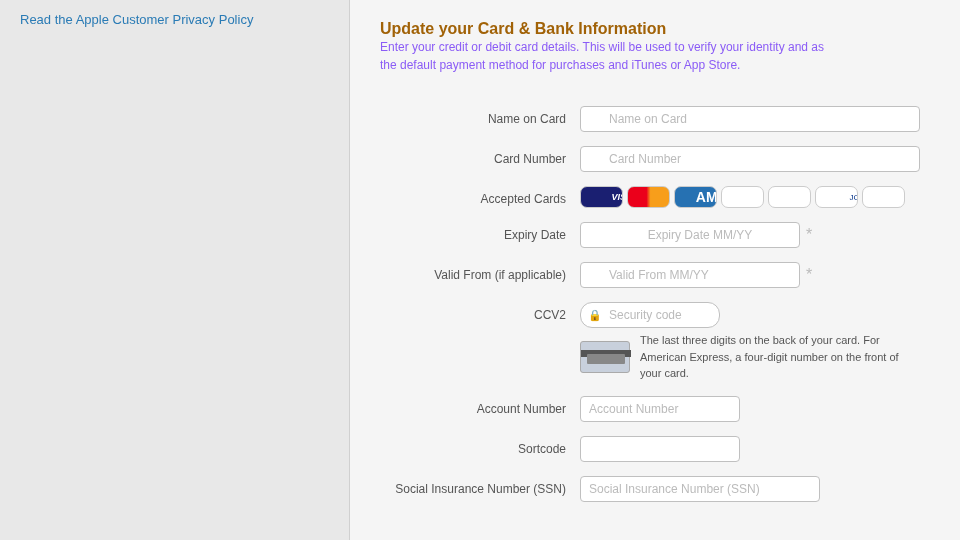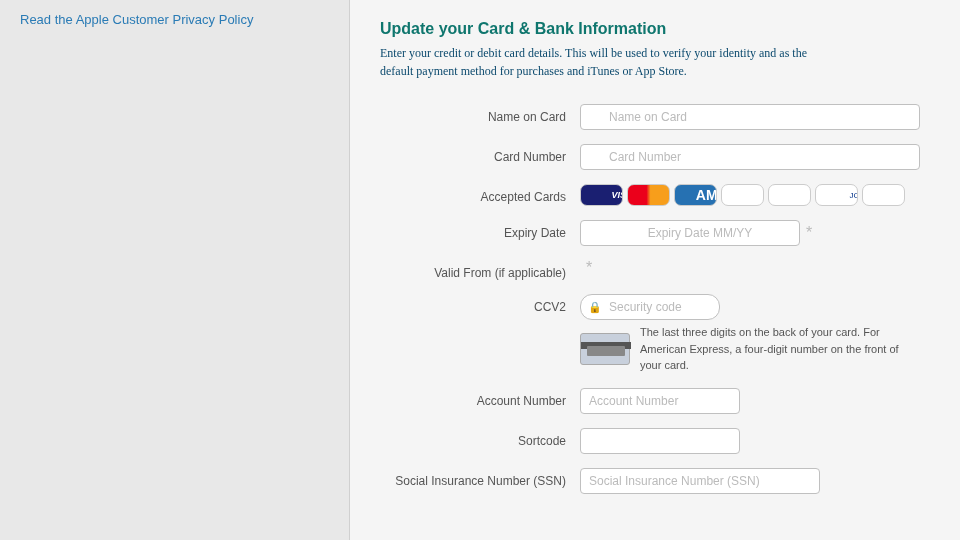--- a/index.html
+++ b/index.html
@@ -25,30 +25,28 @@
     }
     .main {
       flex: 1;
       padding: 20px 30px;
       background: #f5f5f5;
       overflow-y: auto;
     }
     .page-title {
       font-size: 16px;
       font-weight: bold;
-      color: #0f766e;
-      margin-bottom: 6px;
+      color: #a16207;
     }
     .page-desc {
       font-size: 12px;
-      color: #0c4a6e;
+      color: #8b5cf6;
       line-height: 1.5;
-      margin-bottom: 24px;
+      margin-bottom: 32px;
       max-width: 460px;
-      font-family: Liberation Serif, serif;
     }
     .form-row {
       display: flex;
       align-items: flex-start;
       margin-bottom: 14px;
     }
     .form-label {
       width: 200px;
       text-align: right;
       padding-right: 14px;
@@ -285,20 +283,24 @@
         </div>
         <span class="asterisk">*</span>
       </div>
     </div>
   </div>
 
   <div class="form-row">
     <div class="form-label">Valid From (if applicable)</div>
     <div class="form-control-wrap">
       <div class="row-with-asterisk">
+        <div class="input-wrapper" style="max-width:220px;">
+          <span class="input-icon">📅</span>
+          <input class="input-field" type="text" style="max-width: 220px;" placeholder="Valid From MM/YY">
+        </div>
         <span class="asterisk">*</span>
       </div>
     </div>
   </div>
 
   <div class="form-row">
     <div class="form-label">CCV2</div>
     <div class="form-control-wrap">
       <div class="ccv-input-wrap">
         <span class="input-icon">🔒</span>

